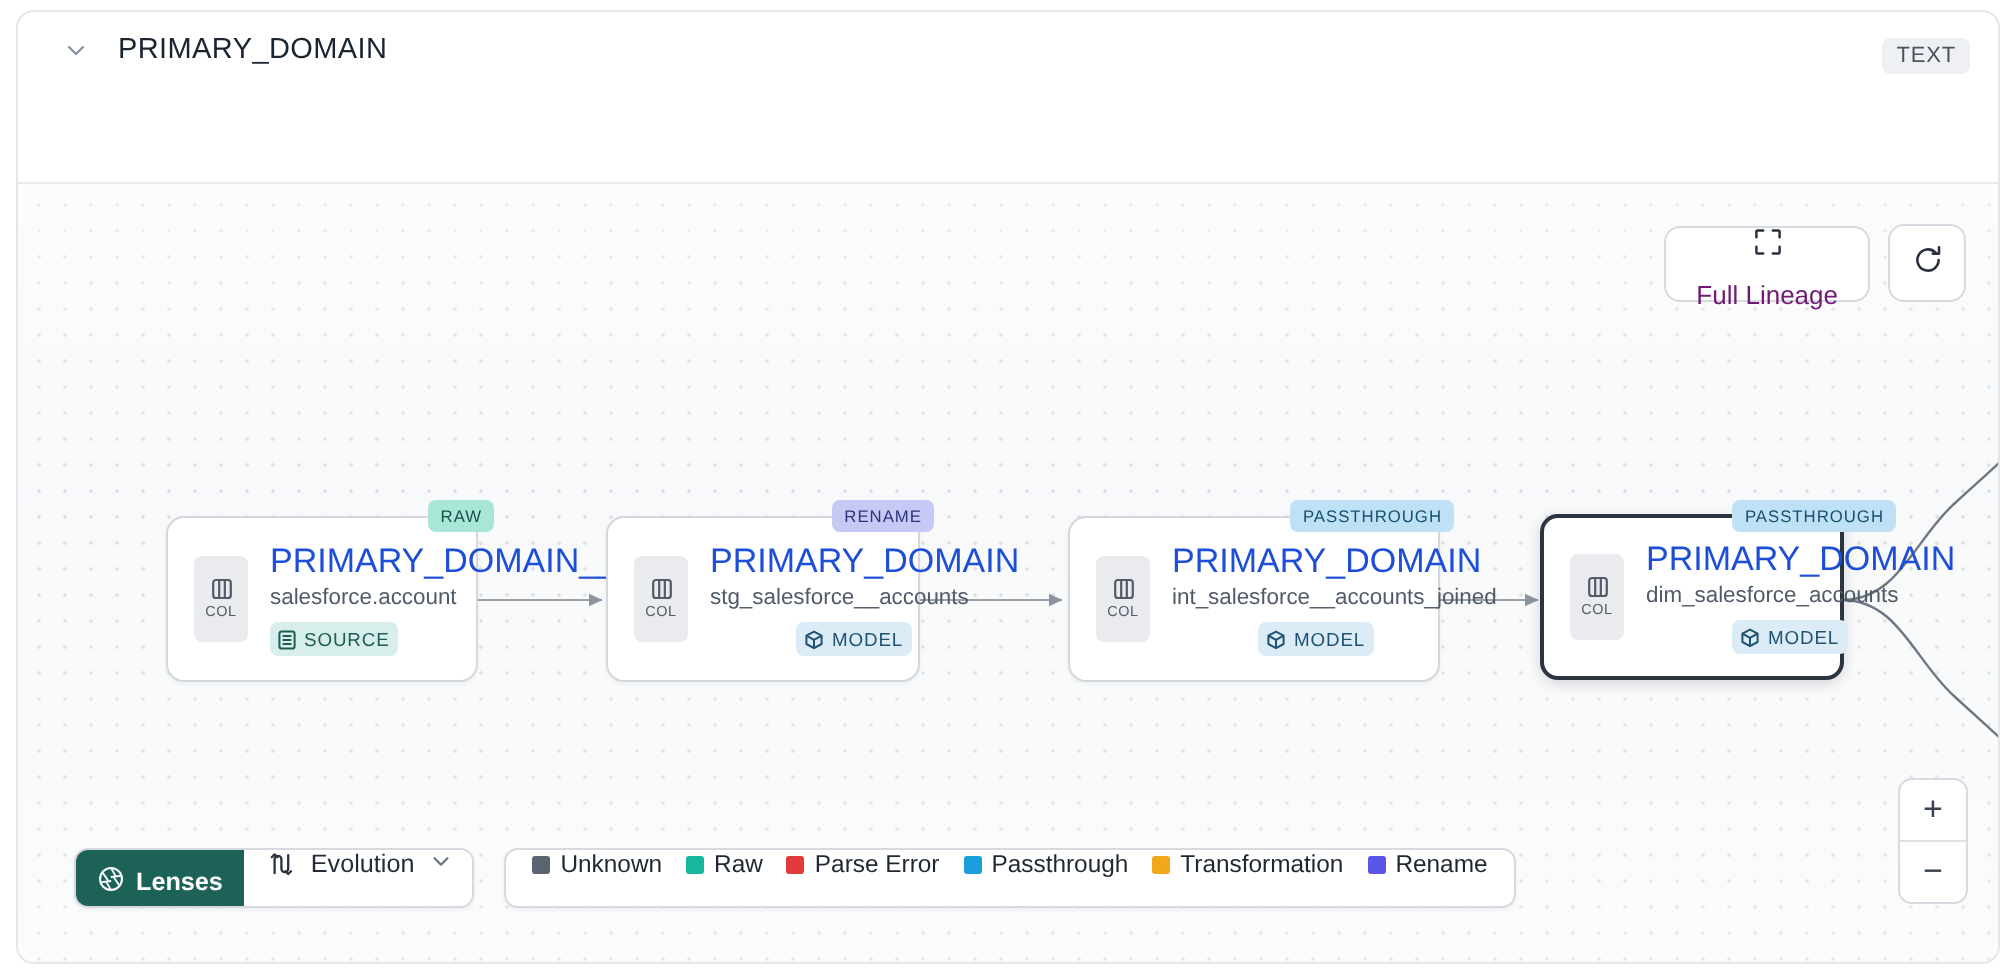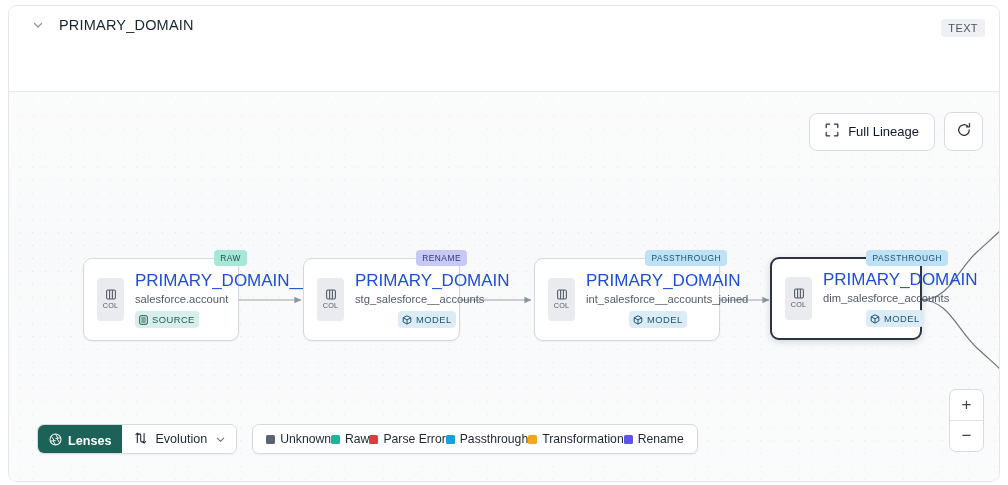--- a/index.html
+++ b/index.html
@@ -141,21 +141,21 @@
   
   .tr-ctrls {
     position: absolute; right: 16px; top: 20px;
     display: flex; align-items: center; gap: 9px;
   }
   .btn-pill {
     display: flex; align-items: center; gap: 9px;
     height: 38px; padding: 0 15px;
     background: #fff; border: 1px solid #d7dbe1;
     border-radius: 8px; cursor: pointer;
-    font-size: 13px; color: #0f172a;
+    font-size: 13px; color: #701a75; flex-direction: column;
   }
   .btn-sq {
     width: 39px; height: 39px;
     background: #fff; border: 1px solid #d7dbe1;
     border-radius: 8px; cursor: pointer;
     display: flex; align-items: center; justify-content: center;
     color: #2a3240;
   }
 
   
@@ -184,27 +184,27 @@
     box-shadow: 0 1px 2px rgba(20,30,50,.06);
     height: 30px;
   }
   .lens-btn {
     display: flex; align-items: center; gap: 6px;
     background: #1d6257; color: #fff;
     padding: 16px 11px; font-size: 12.6px; font-weight: 700;
     cursor: pointer;
   }
   .evo-btn {
-    display: flex; align-items: center; gap: 8px;
+    display: flex; align-items: flex-start; gap: 8px;
     padding: 0 10px 0 11px; font-size: 12.6px; color: #242c38;
     cursor: pointer; background:#fff;
   }
   .evo-btn .evo-ch { color:#6b7482; display:flex; }
   .legend {
-    display: flex; align-items: center; 
+    display: flex; align-items: flex-start; gap: 12px;
     height: 30px; padding: 0 13px;
     background: #fff; border: 1px solid #d6dae0;
     border-radius: 7px;
     box-shadow: 0 1px 2px rgba(20,30,50,.06);
   }
   .lg-item { display: flex; align-items: center; gap: 5px; font-size: 12.2px; color: #1f2733; }
   .lg-sw { width: 9px; height: 9px; border-radius: 1.5px; display:block; }
 </style>
 </head>
 <body>

